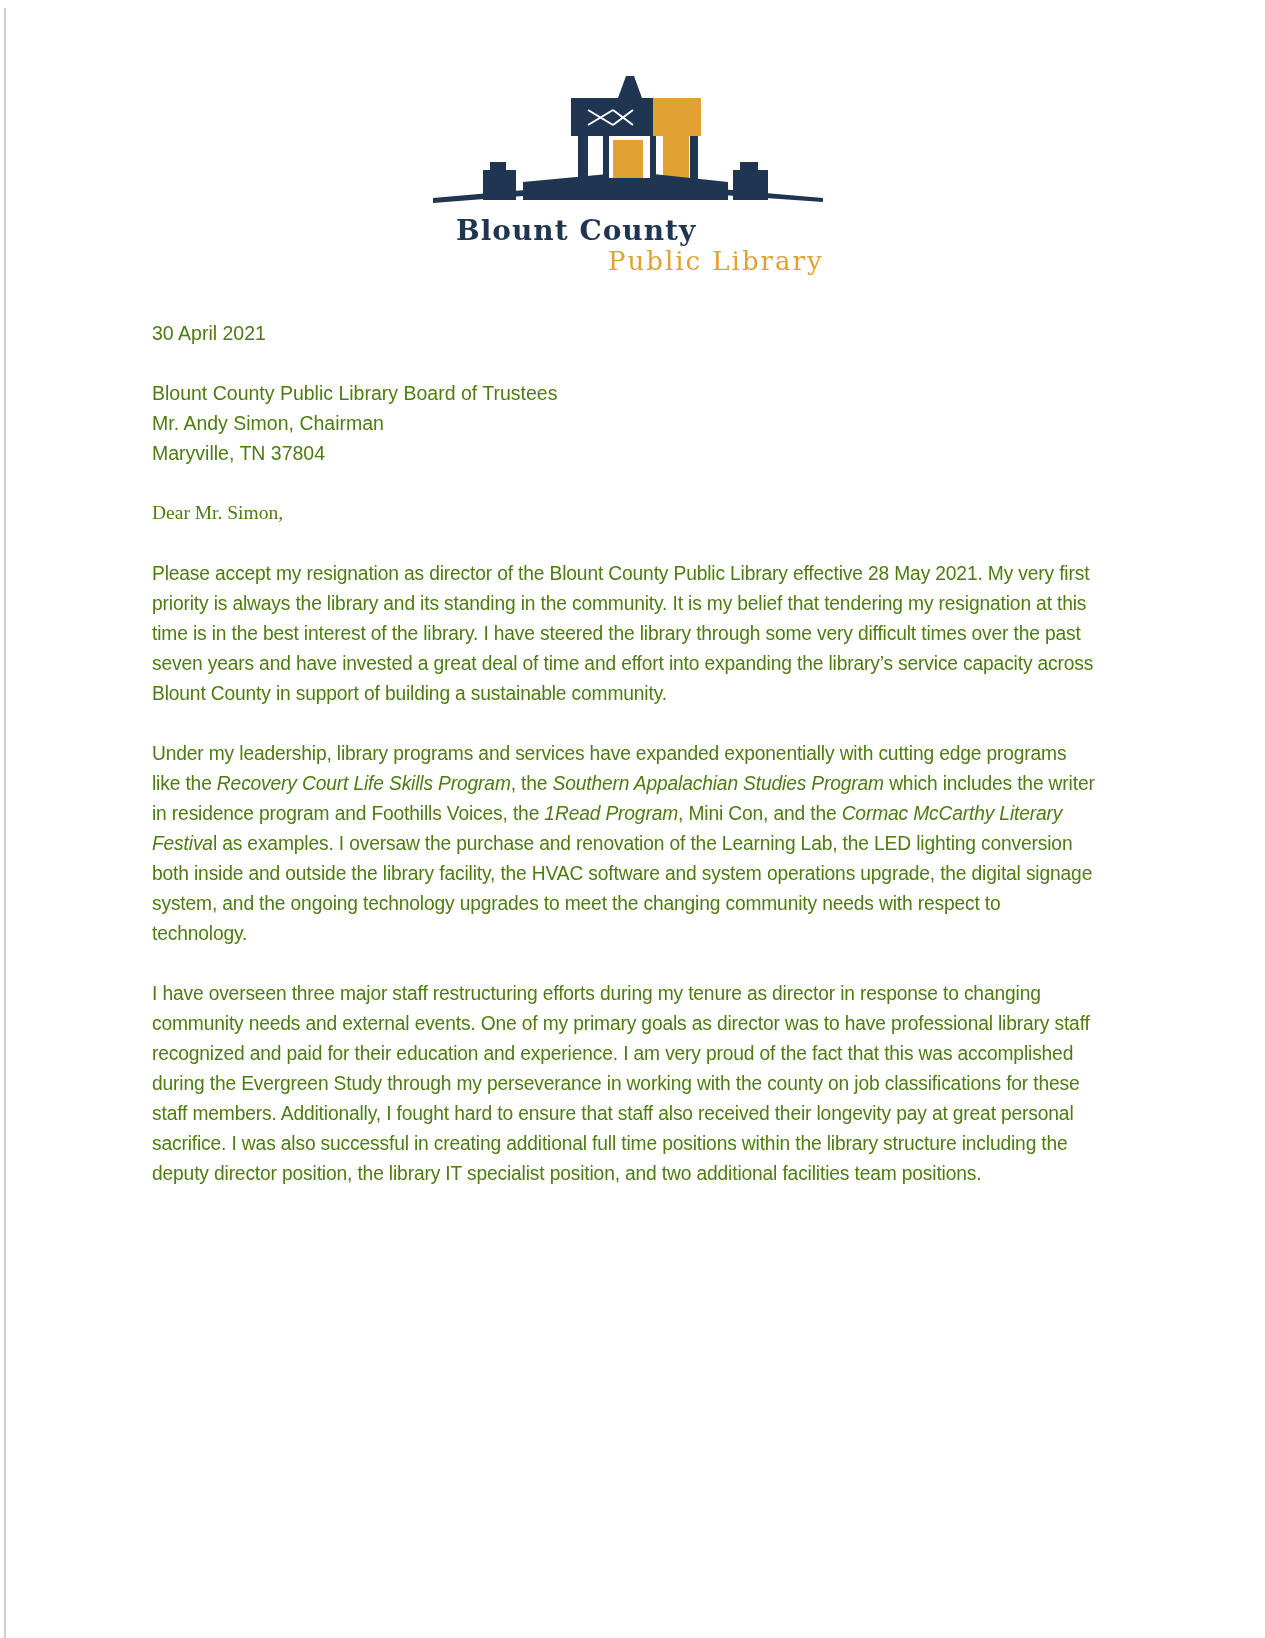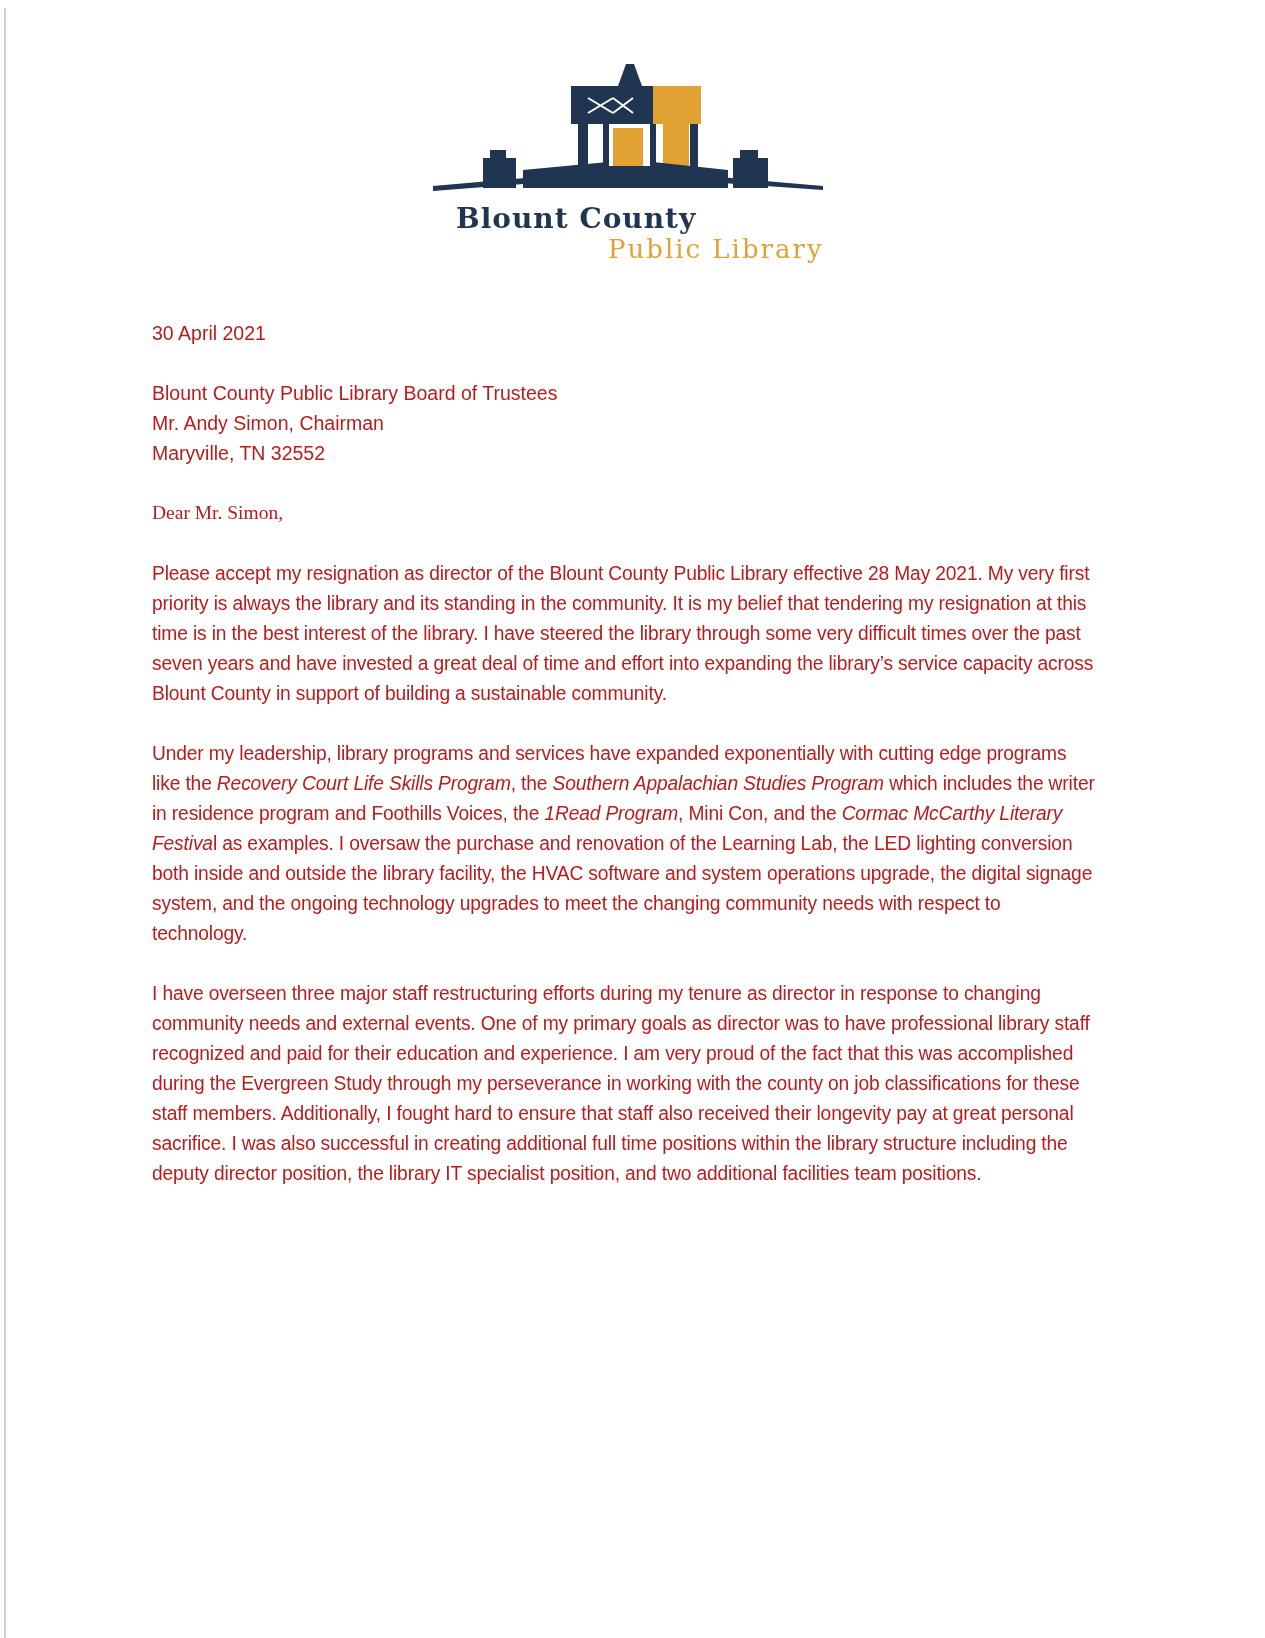--- a/index.html
+++ b/index.html
@@ -1,22 +1,22 @@
 <!DOCTYPE html>
 <html><head>
 <meta charset="utf-8">
 <style>
   html, body { margin: 0; padding: 0; background: #ffffff; }
   body { width: 1265px; height: 1638px; position: relative; overflow: hidden; }
   .scan-edge { position: absolute; left: 4px; top: 8px; width: 2px; height: 1630px; background: #cfcfcf; }
-  .logo { position: absolute; left: 428px; top: 58px; width: 400px; height: 210px; }
+  .logo { position: absolute; left: 428px; top: 70px; width: 400px; height: 210px; }
   .logo svg { width: 100%; height: 100%; display: block; }
   .letter {
     position: absolute; left: 152px; top: 318px; width: 960px;
-    font-family: "Liberation Sans", sans-serif; font-size: 19.5px; color: #b91c1c;
+    font-family: "Liberation Sans", sans-serif; font-size: 19.5px; color: #4d7c0f;
     line-height: 30px;
   }
   .letter p { margin: 0; }
   .date { margin-bottom: 30px !important; }
   .addr { margin-bottom: 30px !important; }
   .subject { margin-bottom: 30px !important; }
   .salutation { margin-bottom: 30px !important; font-family: Liberation Serif, serif; }
   .para { margin-bottom: 30px !important; letter-spacing: -0.15px; transform: scaleX(0.985); transform-origin: left top; }
   .para i { font-style: italic; }
 </style>
@@ -54,21 +54,21 @@
     <text x="180" y="200" font-family="DejaVu Serif, serif" font-size="26" fill="#e1a233" letter-spacing="2">Public Library</text>
   </svg>
 </div>
 
 <div class="letter">
   <p class="date">30 April 2021</p>
 
   <div class="addr">
     <p>Blount County Public Library Board of Trustees</p>
     <p>Mr. Andy Simon, Chairman</p>
-    <p>Maryville, TN 32552</p>
+    <p>Maryville, TN 37804</p>
   </div>
 
   <p class="salutation">Dear Mr. Simon,</p>
 
   <div id="paras">
       <p class="para"><span>Please accept my resignation as director of the Blount County Public Library effective 28 May 2021. My very first priority is always the library and its standing in the community. It is my belief that tendering my resignation at this time is in the best interest of the library. I have steered the library through some very difficult times over the past seven years and have invested a great deal of time and effort into expanding the library’s service capacity across Blount County in support of building a sustainable community.</span></p>
       <p class="para"><span>Under my leadership, library programs and services have expanded exponentially with cutting edge programs like the </span><i>Recovery Court Life Skills Program</i><span>, the </span><i>Southern Appalachian Studies Program</i><span> which includes the writer in residence program and Foothills Voices, the </span><i>1Read Program</i><span>, Mini Con, and the </span><i>Cormac McCarthy Literary Festiva</i><span>l as examples. I oversaw the purchase and renovation of the Learning Lab, the LED lighting conversion both inside and outside the library facility, the HVAC software and system operations upgrade, the digital signage system, and the ongoing technology upgrades to meet the changing community needs with respect to technology.</span></p>
       <p class="para"><span>I have overseen three major staff restructuring efforts during my tenure as director in response to changing community needs and external events. One of my primary goals as director was to have professional library staff recognized and paid for their education and experience. I am very proud of the fact that this was accomplished during the Evergreen Study through my perseverance in working with the county on job classifications for these staff members. Additionally, I fought hard to ensure that staff also received their longevity pay at great personal sacrifice. I was also successful in creating additional full time positions within the library structure including the deputy director position, the library IT specialist position, and two additional facilities team positions.</span></p>
     </div>
 </div>

